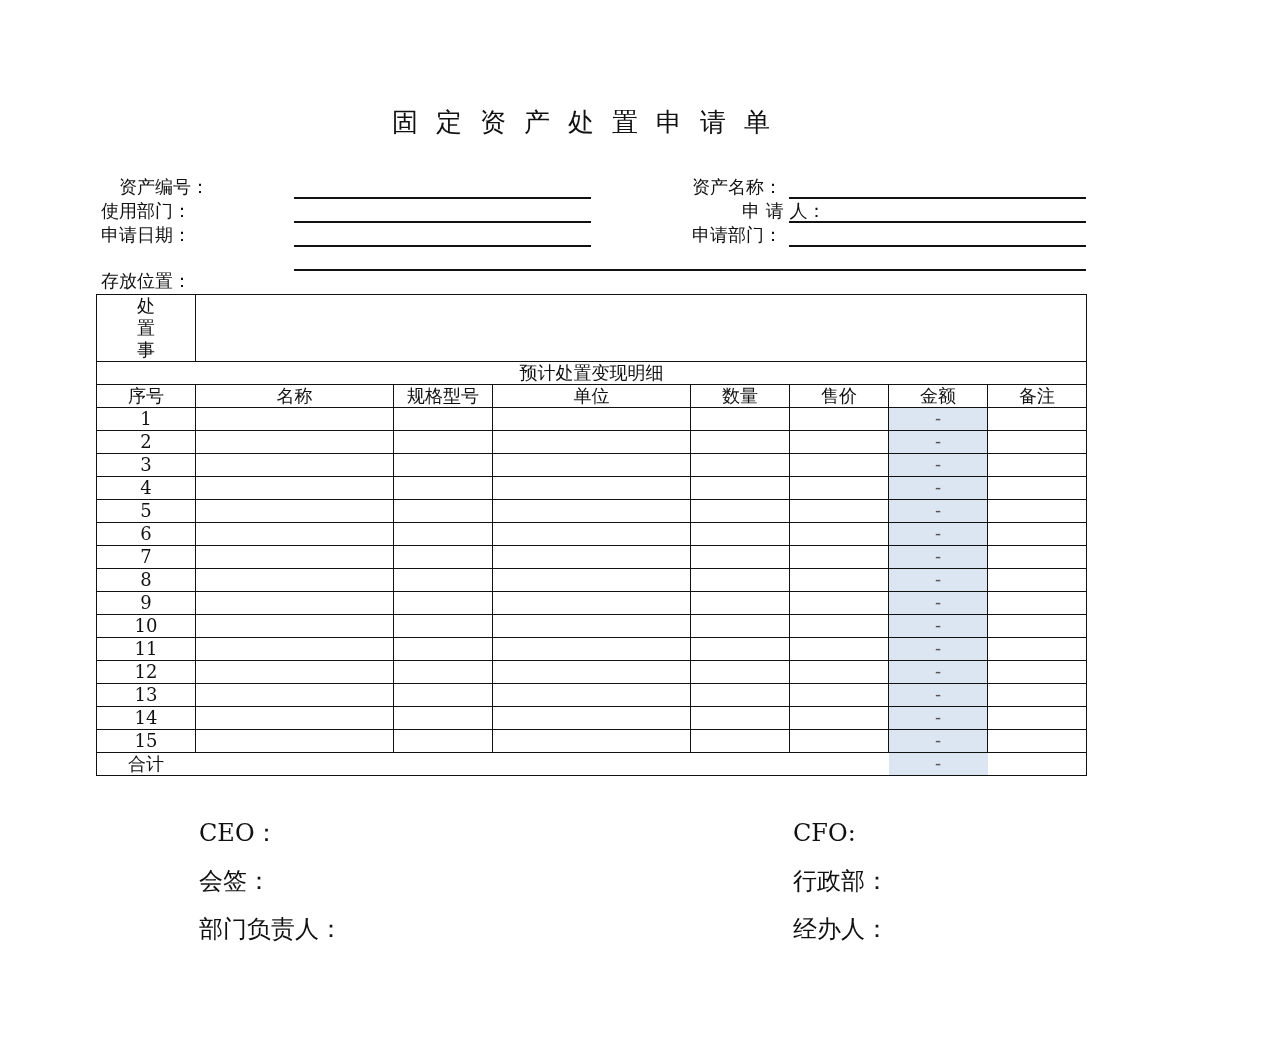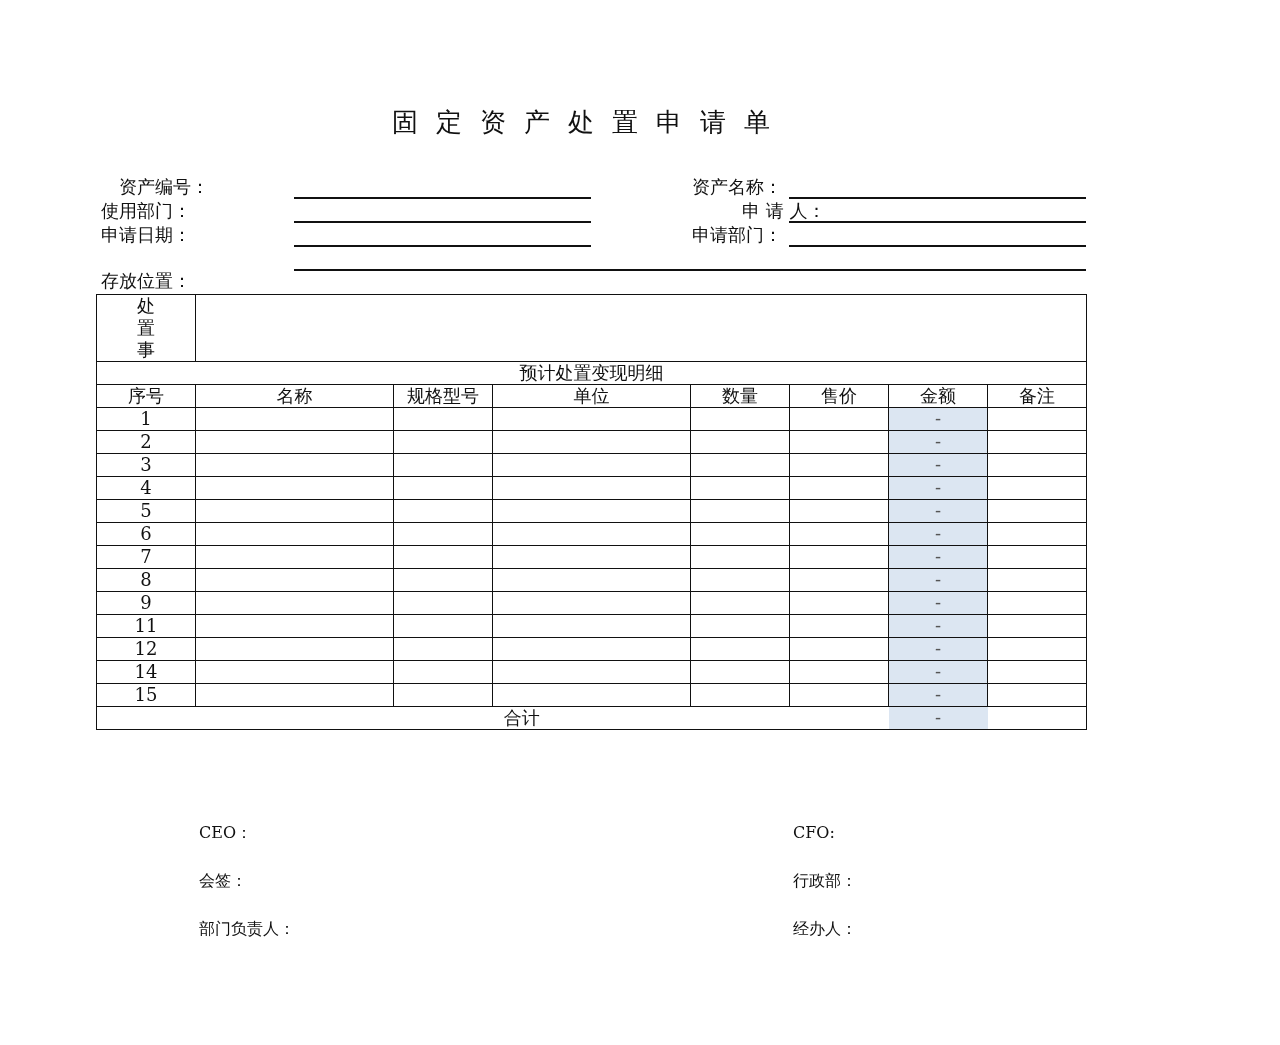--- a/index.html
+++ b/index.html
@@ -11,21 +11,21 @@
   .lbl { position: absolute; font-size: 18px; line-height: 24px; white-space: nowrap; }
   .uline { position: absolute; height: 0; border-top: 2px solid #111; }
   table.grid { position: absolute; left: 96px; top: 294px; border-collapse: collapse;
                table-layout: fixed; width: 990px; }
   table.grid td { border: 1.5px solid #111; padding: 0; text-align: center;
                   font-size: 18px; line-height: 22px; height: 22px; overflow: hidden; }
   td.amt { background: #dce6f2; color: #555; }
   td.noborder-r { border-right: none !important; }
   td.noborder-l { border-left: none !important; }
   .vert { line-height: 22px; font-size: 18px; }
-  .sig { position: absolute; font-size: 16px; line-height: 24px; white-space: nowrap; }
+  .sig { position: absolute; font-size: 24px; line-height: 24px; white-space: nowrap; }
 </style>
 </head>
 <body>
 
 <div class="title">固定资产处置申请单</div>
 
 <div class="lbl" style="left:119px; top:175px;">资产编号：</div>
 <div class="uline" style="left:294px; top:197px; width:297px;"></div>
 
 <div class="lbl" style="left:101px; top:199px;">使用部门：</div>
@@ -165,31 +165,51 @@
         <td>9</td>
         <td></td>
         <td></td>
         <td></td>
         <td></td>
         <td></td>
         <td class="amt">-</td>
         <td></td>
       </tr>
       <tr>
+        <td>10</td>
+        <td></td>
+        <td></td>
+        <td></td>
+        <td></td>
+        <td></td>
+        <td class="amt">-</td>
+        <td></td>
+      </tr>
+      <tr>
         <td>11</td>
         <td></td>
         <td></td>
         <td></td>
         <td></td>
         <td></td>
         <td class="amt">-</td>
         <td></td>
       </tr>
       <tr>
         <td>12</td>
+        <td></td>
+        <td></td>
+        <td></td>
+        <td></td>
+        <td></td>
+        <td class="amt">-</td>
+        <td></td>
+      </tr>
+      <tr>
+        <td>13</td>
         <td></td>
         <td></td>
         <td></td>
         <td></td>
         <td></td>
         <td class="amt">-</td>
         <td></td>
       </tr>
       <tr>
         <td>14</td>
@@ -207,21 +227,21 @@
         <td></td>
         <td></td>
         <td></td>
         <td></td>
         <td class="amt">-</td>
         <td></td>
       </tr>
     </tbody>
   <tbody>
       <tr>
-    <td colspan="6" class="noborder-r" style="text-align:center; padding-left:4px;">
+    <td colspan="6" class="noborder-r" style="text-align:left; padding-left:4px;">
       <span style="position:relative; left:27px;">合计</span>
     </td>
     <td class="amt noborder-l noborder-r" style="border-top:1.5px solid #111;">-</td>
     <td class="noborder-l"></td>
   </tr>
 </tbody>
   </table>
 
 <div class="sig" style="left:199px; top:821px;">CEO：</div>
 <div class="sig" style="left:199px; top:869px;">会签：</div>

